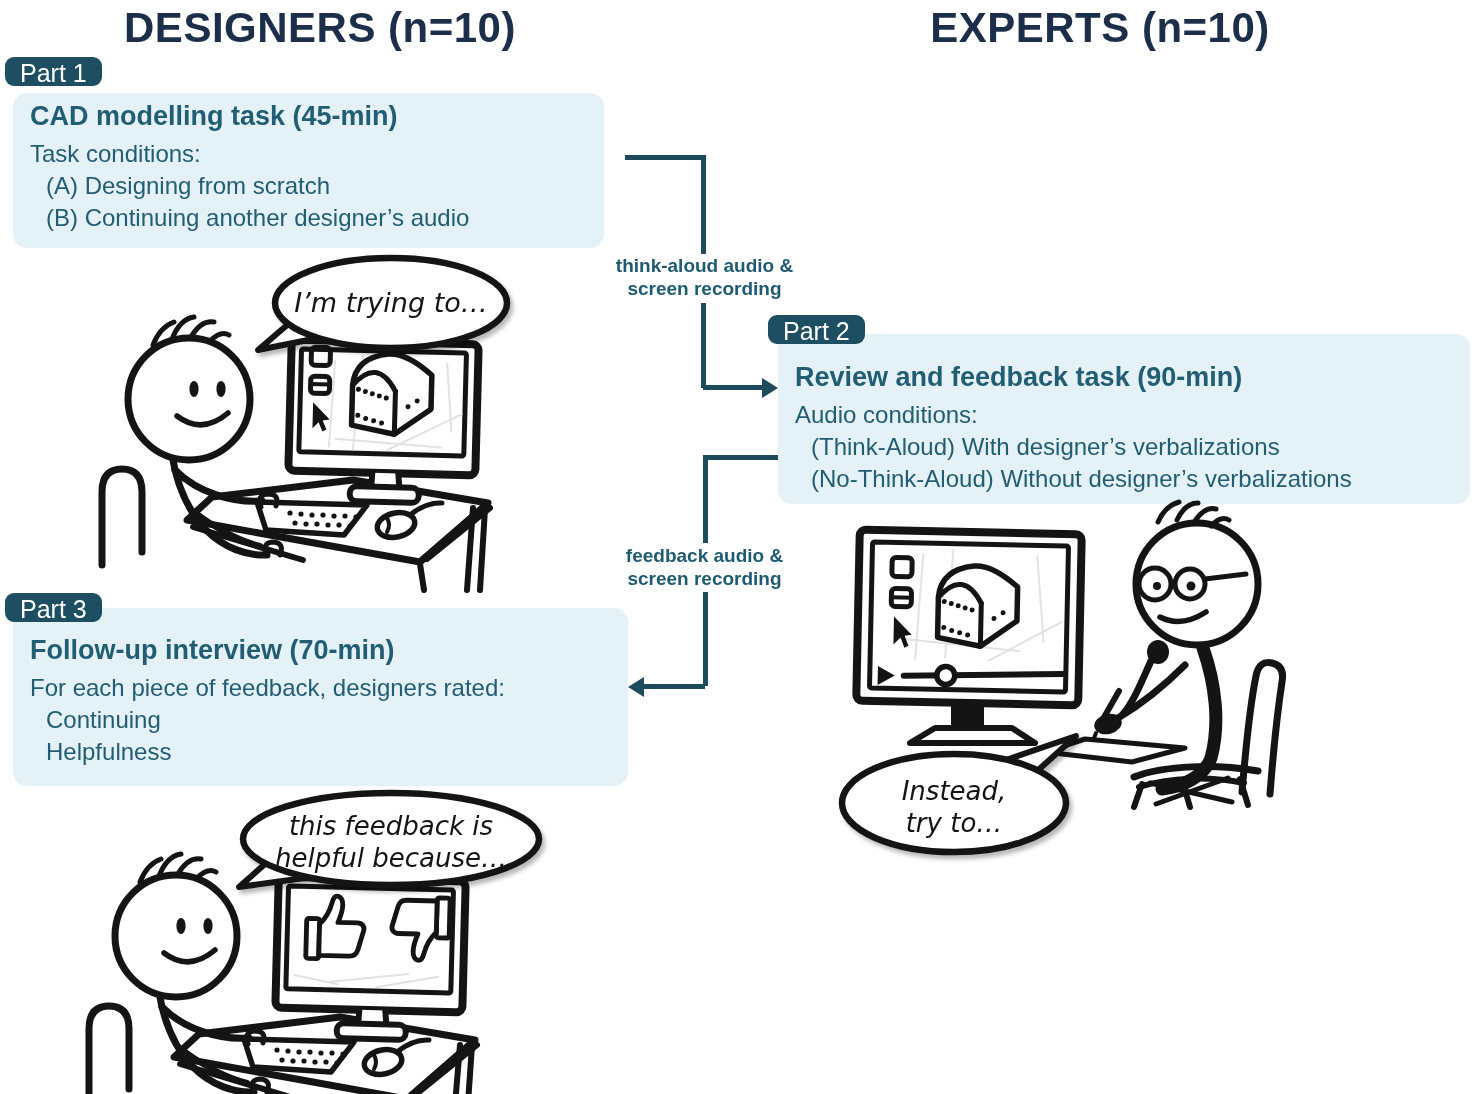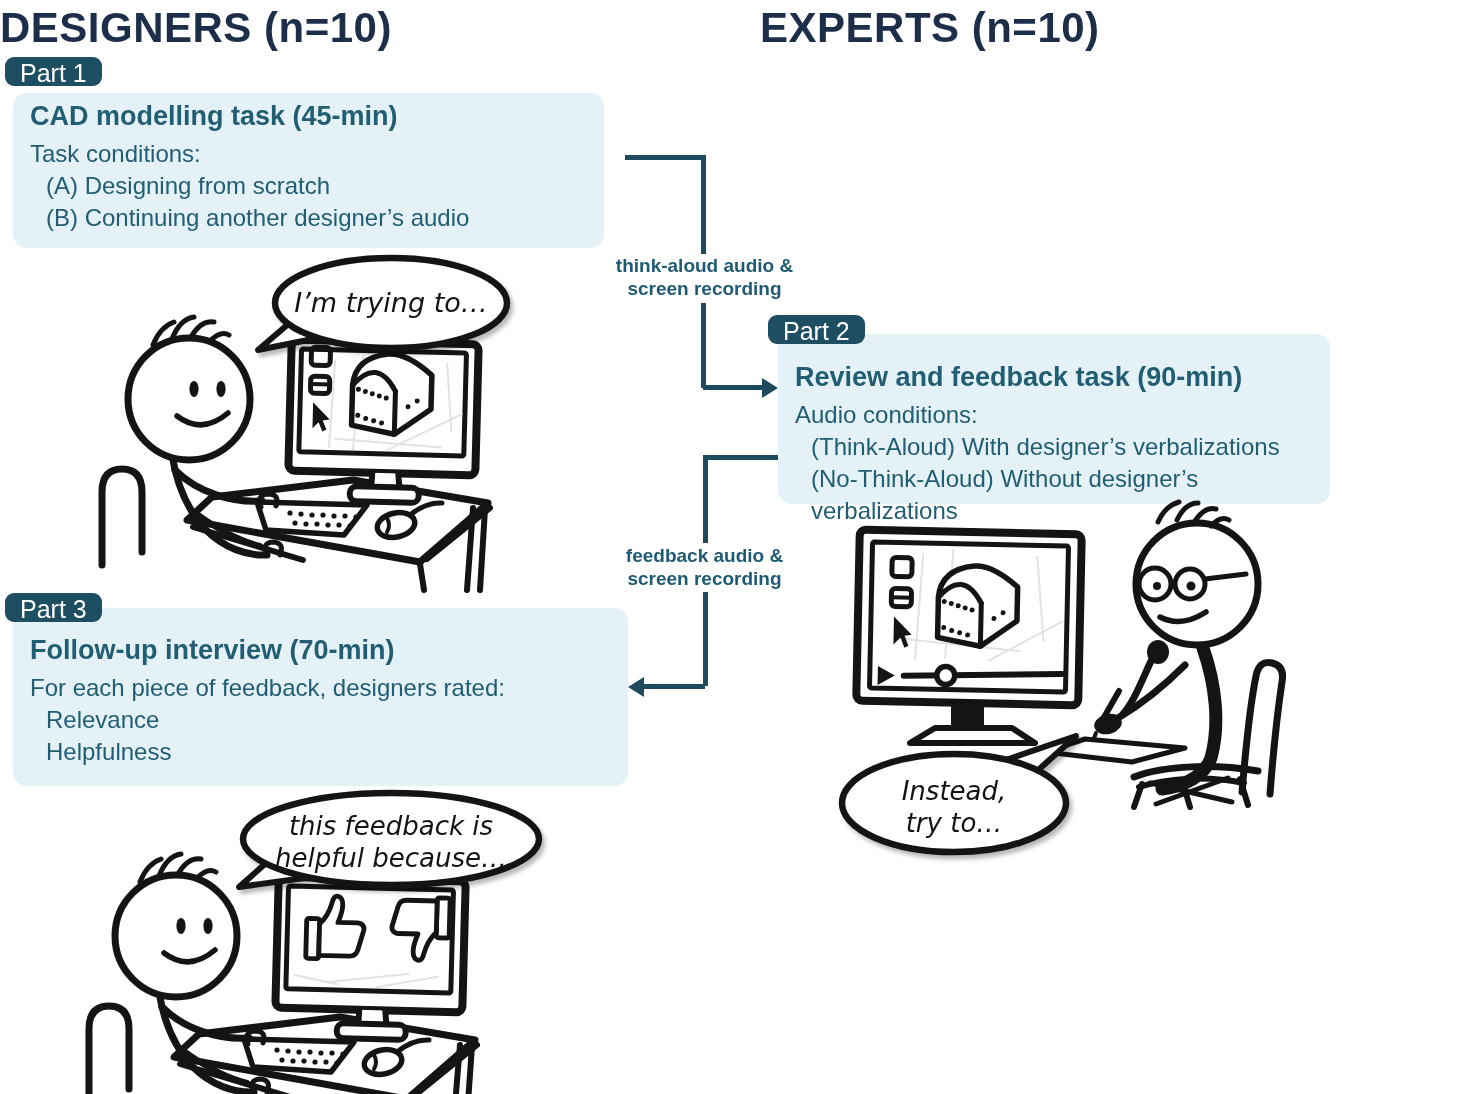--- a/index.html
+++ b/index.html
@@ -2,35 +2,35 @@
 <html><head>
 <meta charset="utf-8">
 <style>
   html,body { margin:0; padding:0; }
   #page {
     position:relative; width:1477px; height:1094px; overflow:hidden;
     background:#ffffff; font-family:"Liberation Sans", sans-serif;
   }
   .col-header {
     position:absolute; top:4px; font-size:42px; font-weight:bold;
-    color:#1c2e49; text-align:left; letter-spacing:.5px;
+    color:#1c2e49; text-align:center; letter-spacing:.5px;
   }
   #header-designers { left:0; width:640px; }
   #header-experts  { left:760px; width:680px; }
 
   .panel {
     position:absolute; background:#e4f1f7; border-radius:14px;
     color:#215d73; box-sizing:border-box;
   }
   .panel .title { font-size:27px; font-weight:bold; line-height:34px; margin:0 0 5px 0; }
   .panel .intro { font-size:24px; line-height:32px; }
   .panel .item  { font-size:24px; line-height:32px; margin-left:16px; }
 
   #part1-panel { left:13px;  top:93px;  width:591px; height:155px; padding:6px 12px 0 17px; }
-  #part2-panel { left:778px; top:334px; width:552px; height:170px; padding:26px 12px 0 17px; }
+  #part2-panel { left:778px; top:334px; width:692px; height:170px; padding:26px 12px 0 17px; }
   #part3-panel { left:13px;  top:608px; width:615px; height:178px; padding:25px 12px 0 17px; }
 
   .badge {
     position:absolute; background:#1d4e61; color:#ffffff;
     font-size:25px; line-height:33px; height:29px; padding:0 15px;
     border-radius:9px; z-index:3;
   }
   #part1-badge { left:5px;   top:57px; }
   #part2-badge { left:768px; top:315px; }
   #part3-badge { left:5px;   top:593px; }
@@ -82,21 +82,21 @@
   <div class="panel" id="part2-panel">
     <div class="title">Review and feedback task (90-min)</div>
     <div class="intro">Audio conditions:</div>
     <div class="item">(Think-Aloud) With designer’s verbalizations</div>
     <div class="item">(No-Think-Aloud) Without designer’s verbalizations</div>
   </div>
 
   <div class="panel" id="part3-panel">
     <div class="title">Follow-up interview (70-min)</div>
     <div class="intro">For each piece of feedback, designers rated:</div>
-    <div class="item">Relevance</div>
+    <div class="item">Continuing</div>
     <div class="item">Helpfulness</div>
   </div>
 
   <div class="line" style="left:625px;top:155px;width:80px;height:5px"></div>
   <div class="line" style="left:701px;top:155px;width:5px;height:99px"></div>
   <div class="conn-label" style="left:592px;top:254px">
     <div>think-aloud audio &amp;</div>
     <div>screen recording</div>
   </div>
   <div class="line" style="left:701px;top:303px;width:5px;height:85px"></div>

